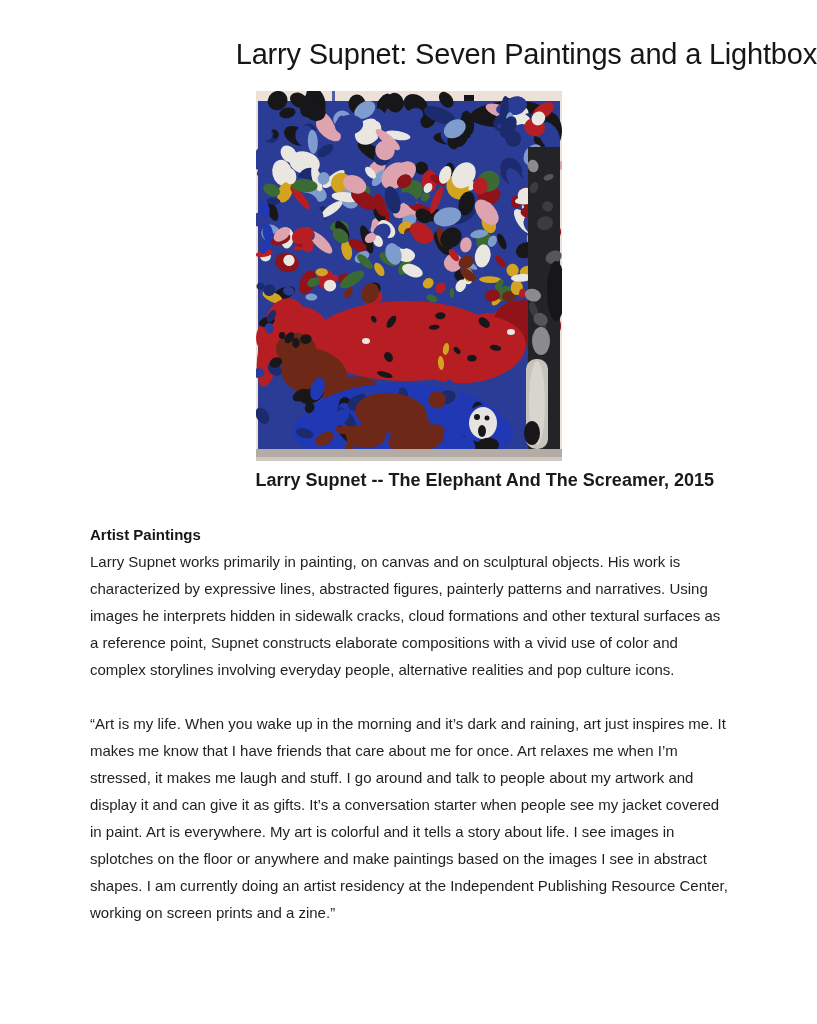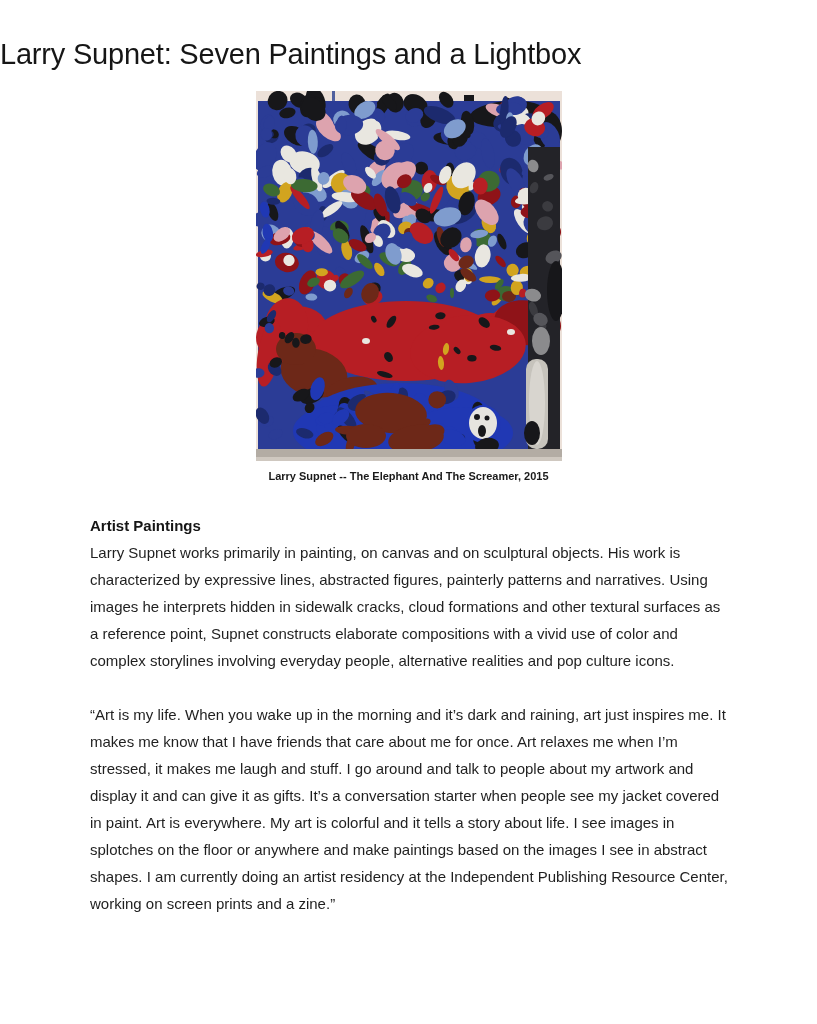--- a/index.html
+++ b/index.html
@@ -7,38 +7,38 @@
     position:relative;
     width:817px;height:1024px;
     background:#ffffff;
     font-family:"Liberation Sans", sans-serif;
     color:#1c1c1c;
     overflow:hidden;
   }
   .title{
     padding-top:38px;
     margin:0;
-    text-align:left;
+    text-align:right;
     font-size:29px;
     font-weight:400;
     letter-spacing:-0.2px;
     color:#161616;
   }
   .figure{
     margin:20px auto 0 auto;
     width:306px;
     text-align:center;
   }
   .painting{
     display:block;
     width:306px;height:370px;
   }
   .caption{
     margin-top:9px;
-    font-size:11px;
+    font-size:18px;
     font-weight:600;
     color:#1a1a1a;
     white-space:nowrap;
   }
   .article{
     margin:30px 88px 0 90px;
     font-size:15px;
     line-height:27px;
     color:#1f1f1f;
   }

